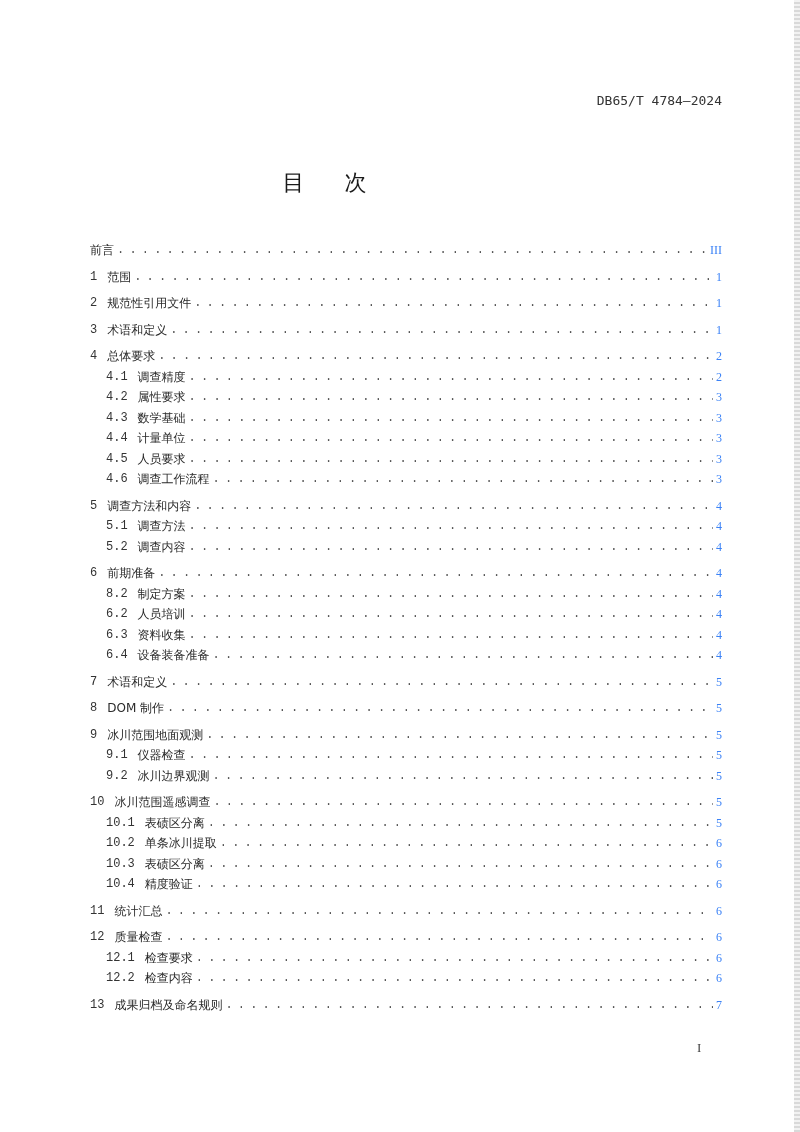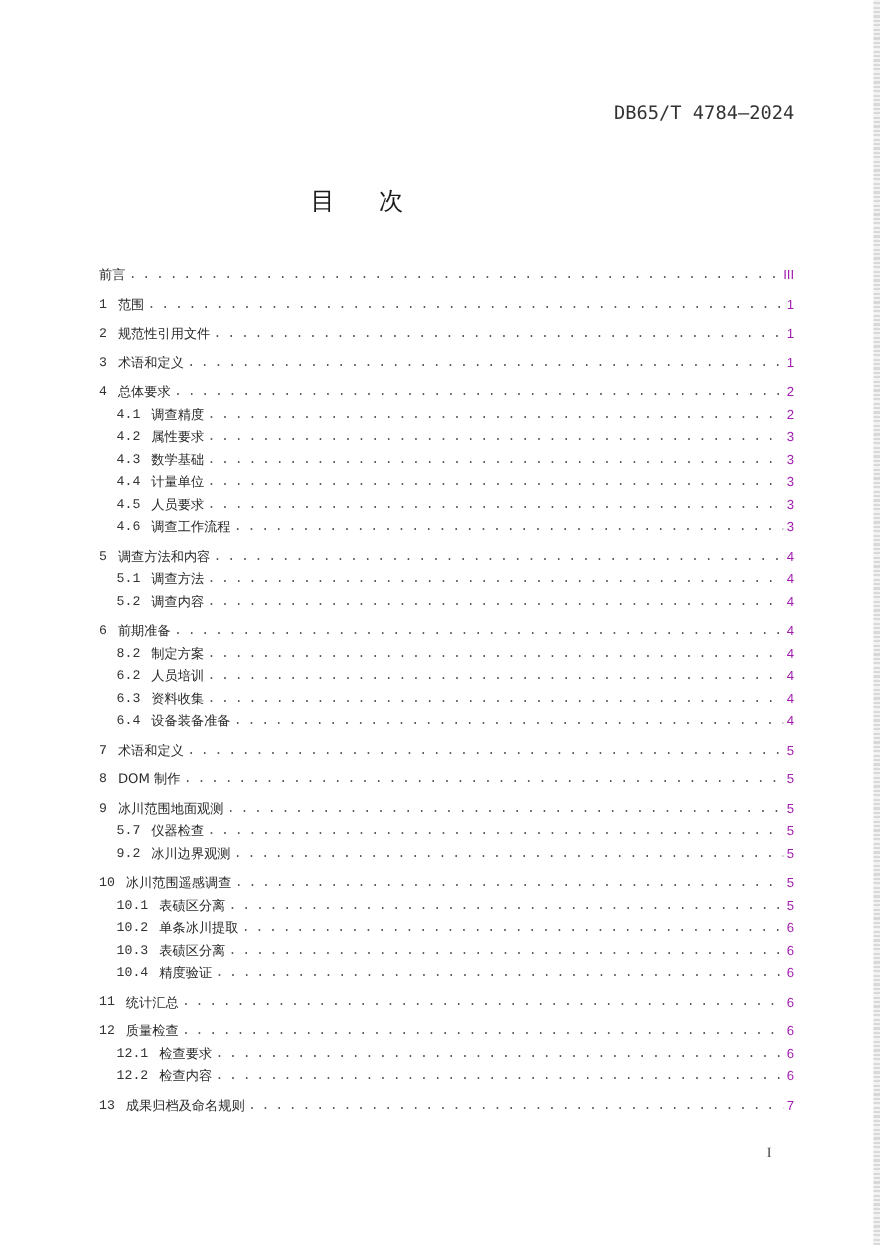--- a/index.html
+++ b/index.html
@@ -6,42 +6,42 @@
   body {
     width: 800px; height: 1132px; background: #ffffff; position: relative; overflow: hidden;
     font-family: "DejaVu Serif", "Liberation Serif", serif; color: #2a2a2a;
   }
   .right-edge {
     position: absolute; right: 0; top: 0; width: 6px; height: 1132px;
     background: repeating-linear-gradient(0deg, #d9d9d9 0 2px, #f2f2f2 2px 4px);
   }
   .doc-code {
     position: absolute; top: 93px; right: 78px;
-    font-family: "DejaVu Sans Mono", "Liberation Mono", monospace; font-size: 17px; color: #333;
+    font-family: "DejaVu Sans Mono", "Liberation Mono", monospace; font-size: 13px; color: #333;
   }
   .title {
     position: absolute; top: 168px; left: 0; width: 649px; text-align: center;
     font-family: "DejaVu Sans", "Liberation Sans", sans-serif; font-size: 22px; color: #1a1a1a;
     letter-spacing: 40px; padding-left: 40px; box-sizing: border-box;
   }
   .toc { position: absolute; top: 240px; left: 90px; width: 632px; }
   .row {
     display: flex; align-items: flex-end; font-size: 12px; line-height: 20.5px; height: 20.5px;
     white-space: nowrap; overflow: hidden;
   }
   .row.gap { margin-top: 6px; }
   .row.sub { padding-left: 16px; }
   .num { font-family: "Liberation Mono", "DejaVu Sans Mono", monospace; margin-right: 10px; color: #333; }
   .label { font-family: "DejaVu Sans", "Liberation Sans", sans-serif; color: #2a2a2a; }
   .dots {
     flex: 1; overflow: hidden; margin: 0 3px; color: #555;
     font-family: "Liberation Mono", "DejaVu Sans Mono", monospace; letter-spacing: 1px;
   }
   .dots::before { content: ". . . . . . . . . . . . . . . . . . . . . . . . . . . . . . . . . . . . . . . . . . . . . . . . . . . . . . . . . . . . . . . . . . . . . . . . . . . . . . . . . . . . . . . . . . . . . . . . . . . . . . . . . . . . . . . . . . . . . . . . . . . . . . . . . . . . . . . . . . . . . . . . . . . . . . . ."; letter-spacing: -1px; }
-  .page { font-family: Liberation Sans, sans-serif; color: #a21caf; }
+  .page { font-family: Liberation Serif, serif; color: #3b82f6; }
   .page-num {
     position: absolute; top: 1040px; left: 697px; font-size: 13px; color: #444;
     font-family: "Liberation Serif", "DejaVu Serif", serif;
   }
 </style>
 </head>
 <body>
 
 <div class="right-edge"></div>
 
@@ -176,21 +176,21 @@
       <span class="dots"></span>
       <span class="page">5</span>
     </div>
   <div class="row gap">
       <span class="num">9</span>
       <span class="label">冰川范围地面观测</span>
       <span class="dots"></span>
       <span class="page">5</span>
     </div>
   <div class="row sub">
-      <span class="num">5.7</span>
+      <span class="num">9.1</span>
       <span class="label">仪器检查</span>
       <span class="dots"></span>
       <span class="page">5</span>
     </div>
   <div class="row sub">
       <span class="num">9.2</span>
       <span class="label">冰川边界观测</span>
       <span class="dots"></span>
       <span class="page">5</span>
     </div>

